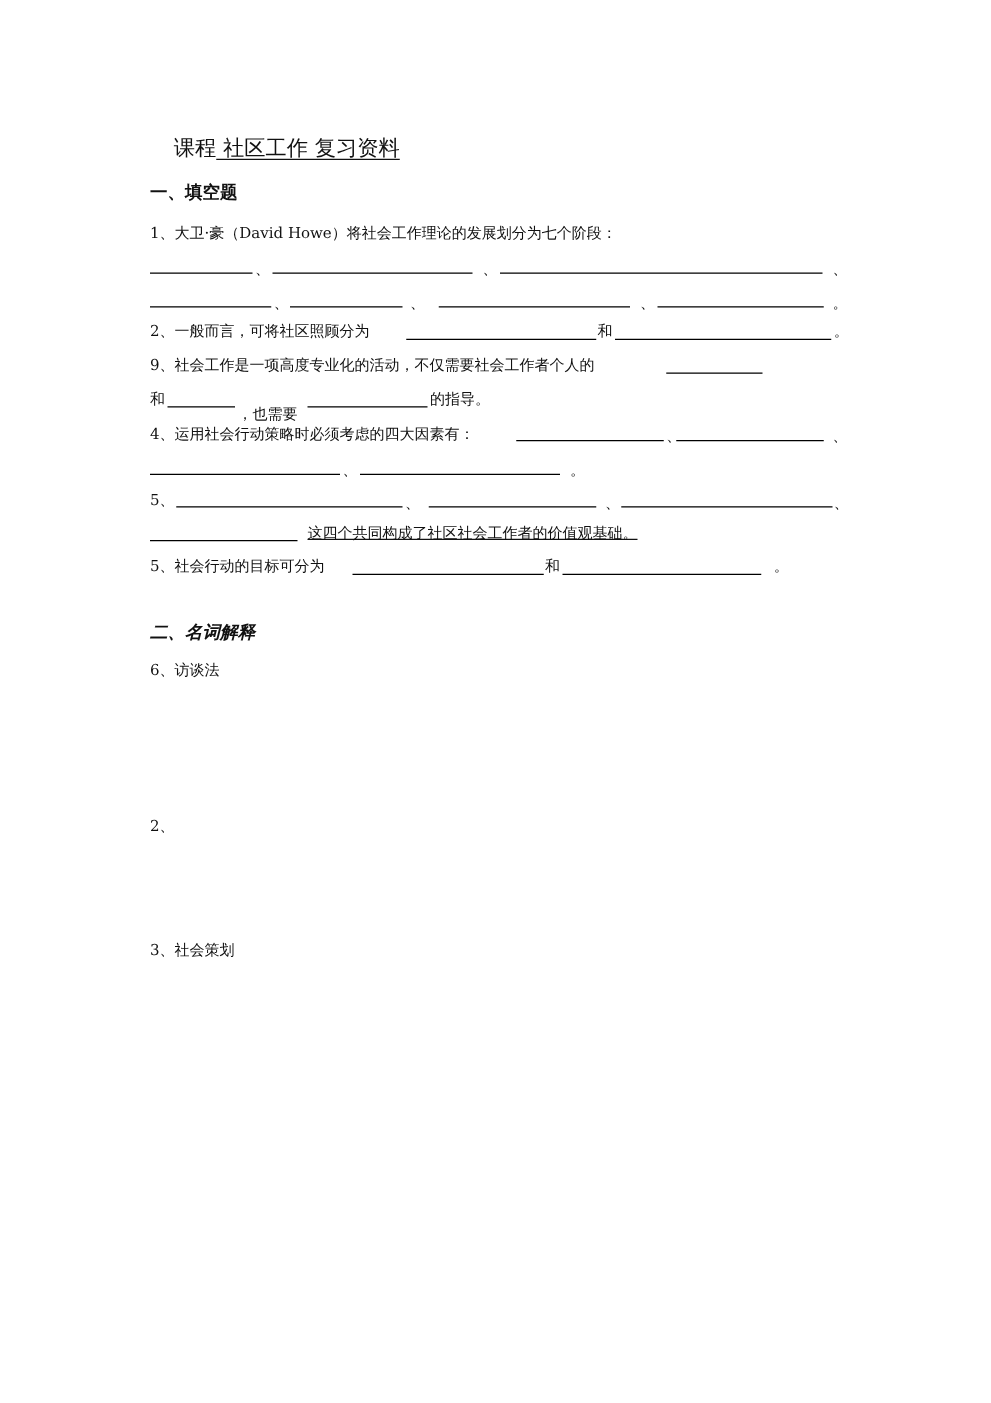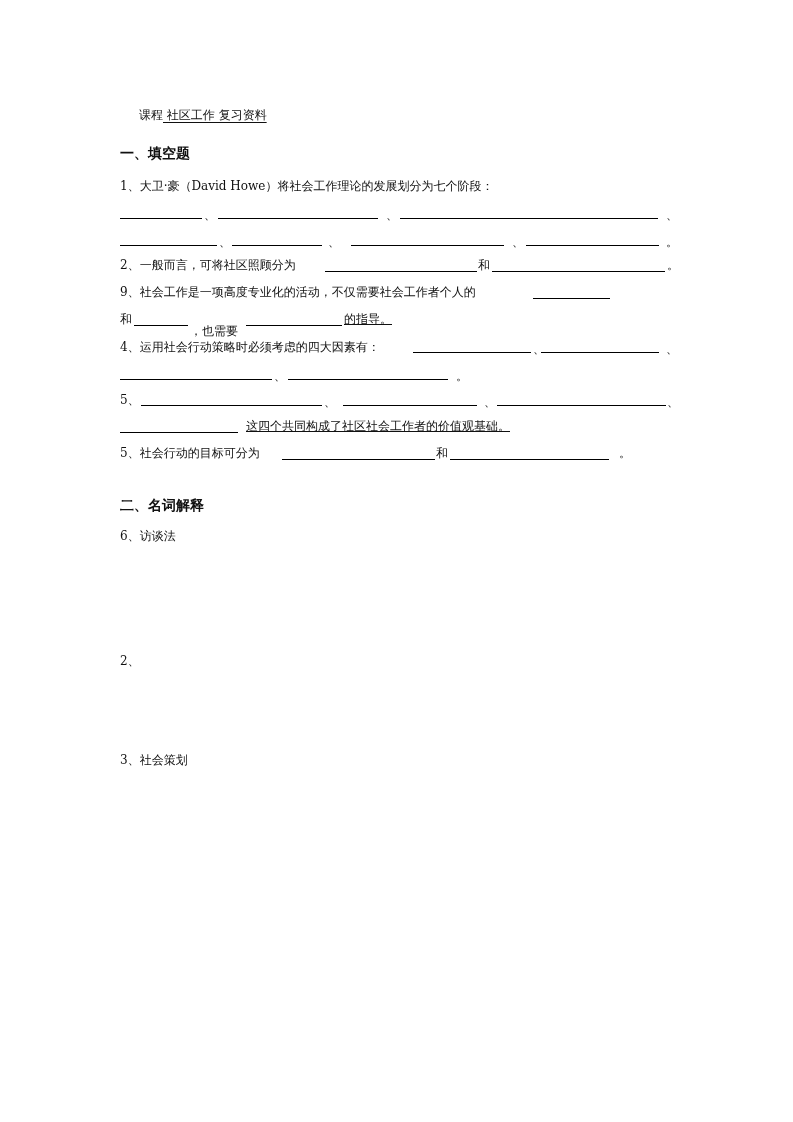--- a/index.html
+++ b/index.html
@@ -1,19 +1,19 @@
 <!DOCTYPE html>
 <html><head>
 <meta charset="utf-8">
 <style>
   html, body { margin:0; padding:0; background:#ffffff; }
   body { width:793px; height:1122px; position:relative; overflow:hidden;
          font-family:"DejaVu Serif", "Liberation Serif", serif; color:#111; }
   .abs { position:absolute; white-space:nowrap; }
-  .title { font-size:12px; top:107px; left:139px; }
+  .title { font-size:17px; top:107px; left:139px; }
   .title .ul { text-decoration:underline; text-underline-offset:3px; }
   .h { font-family:"DejaVu Sans", "Liberation Sans", sans-serif; font-weight:bold; font-size:14px; }
   .t { font-size:12px; line-height:14px; }
   .blank { position:absolute; height:0; border-bottom:1px solid #000; }
   .p { font-size:12px; }
 </style>
 </head>
 <body>
 
 <div>
@@ -46,21 +46,21 @@
   <div class="abs t" style="top:258px;left:478px;">和</div>
   <div class="blank" style="top:271px;left:492px;width:173px;"></div>
   <div class="abs t" style="top:258px;left:667px;">。</div>
 
   <div class="abs t" style="top:285px;left:120px;">9、社会工作是一项高度专业化的活动，不仅需要社会工作者个人的</div>
   <div class="blank" style="top:298px;left:533px;width:77px;"></div>
   <div class="abs t" style="top:312px;left:120px;">和</div>
   <div class="blank" style="top:325px;left:134px;width:54px;"></div>
   <div class="abs t" style="top:324px;left:190px;">，也需要</div>
   <div class="blank" style="top:325px;left:246px;width:96px;"></div>
-  <div class="abs t" style="top:312px;left:344px;text-decoration:underline;">的指导。</div>
+  <div class="abs t" style="top:312px;left:344px;">的指导。</div>
 
   <div class="abs t" style="top:340px;left:120px;">4、运用社会行动策略时必须考虑的四大因素有：</div>
   <div class="blank" style="top:352px;left:413px;width:118px;"></div>
   <div class="abs p" style="top:341px;left:533px;">、</div>
   <div class="blank" style="top:352px;left:541px;width:118px;"></div>
   <div class="abs p" style="top:341px;left:666px;">、</div>
   <div class="blank" style="top:379px;left:120px;width:152px;"></div>
   <div class="abs p" style="top:368px;left:274px;">、</div>
   <div class="blank" style="top:379px;left:288px;width:160px;"></div>
   <div class="abs p" style="top:368px;left:456px;">。</div>
@@ -74,18 +74,18 @@
   <div class="abs p" style="top:394px;left:667px;">、</div>
   <div class="blank" style="top:432px;left:120px;width:118px;"></div>
   <div class="abs t" style="top:419px;left:246px;text-decoration:underline;">这四个共同构成了社区社会工作者的价值观基础。</div>
 
   <div class="abs t" style="top:446px;left:120px;">5、社会行动的目标可分为</div>
   <div class="blank" style="top:459px;left:282px;width:153px;"></div>
   <div class="abs t" style="top:446px;left:436px;">和</div>
   <div class="blank" style="top:459px;left:450px;width:159px;"></div>
   <div class="abs t" style="top:446px;left:619px;">。</div>
 
-  <div class="abs h" style="top:497px;left:120px;">二、名词解释</div>
+  <div class="abs h" style="top:497px;left:120px;font-style:italic;">二、名词解释</div>
   <div class="abs t" style="top:529px;left:120px;">6、访谈法</div>
   <div class="abs t" style="top:654px;left:120px;">2、</div>
   <div class="abs t" style="top:753px;left:120px;">3、社会策划</div>
 
 </div>
 
 </body></html>

